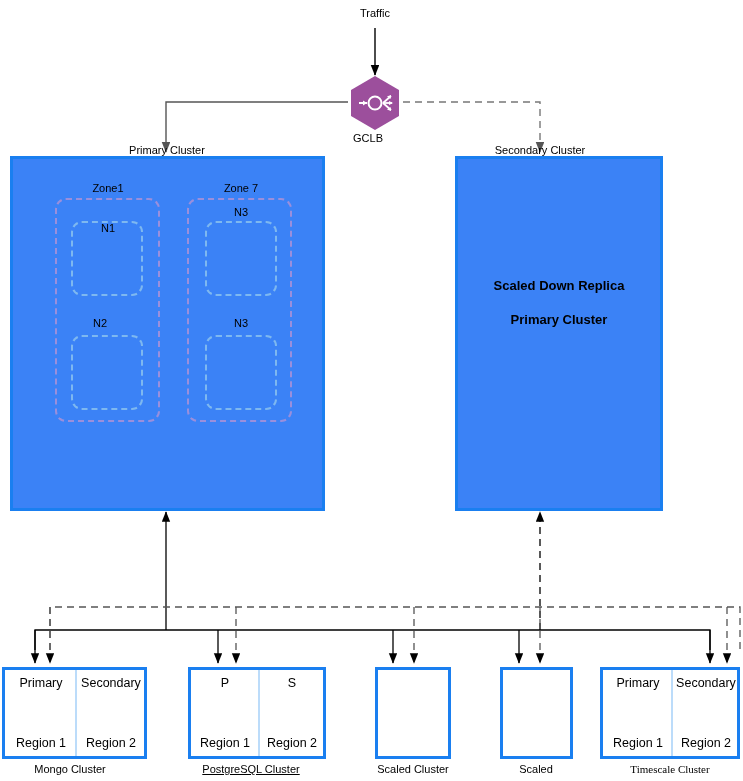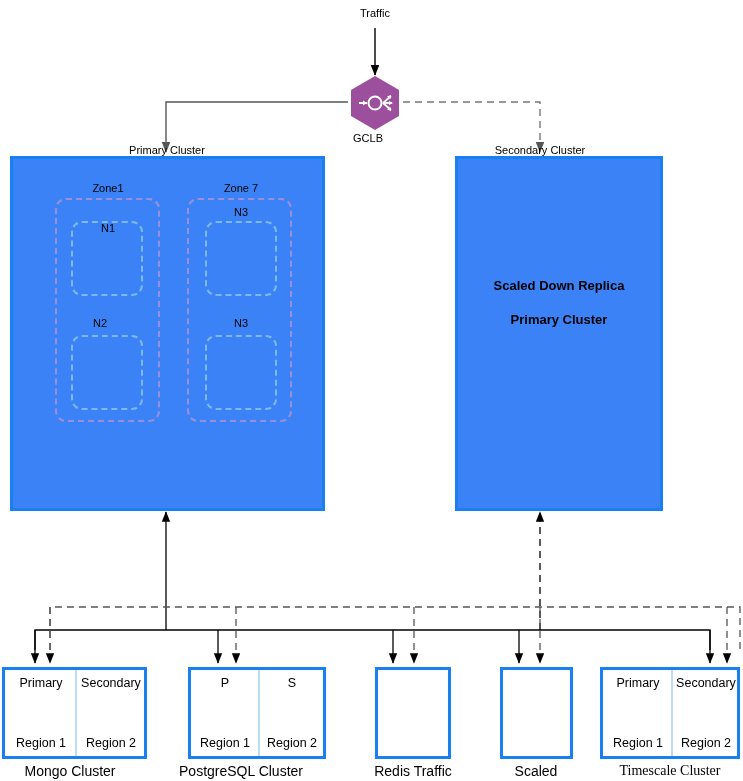--- a/index.html
+++ b/index.html
@@ -15,21 +15,21 @@
   .failover-text{position:absolute;left:0;right:0;text-align:center;font-size:13px;font-weight:bold;line-height:17px;color:#000;}
 
   
   .zone-box{position:absolute;border:2px dashed #9a8fdc;border-radius:11px;box-sizing:border-box;background:transparent;}
   .node-box{position:absolute;border:2px dashed #7eb8f0;border-radius:11px;box-sizing:border-box;background:transparent;}
 
   
   .db-box{position:absolute;border:3px solid #1a7ff0;background:#fff;box-sizing:border-box;}
   .db-split{position:absolute;top:0;bottom:0;width:2px;background:#bcdcfa;}
   .db-cell-label{position:absolute;font-size:12.5px;text-align:center;white-space:nowrap;}
-  .db-caption{position:absolute;font-size:14px;text-align:left;transform:translateX(-50%);white-space:nowrap;}
+  .db-caption{position:absolute;font-size:11px;text-align:left;transform:translateX(-50%);white-space:nowrap;}
 </style>
 </head>
 <body>
 
 <div class="stage">
 
   <svg class="svg-layer" viewBox="0 0 743 781">
     <defs>
       <marker id="ah" markerWidth="9" markerHeight="9" refX="7.5" refY="3.2" orient="auto">
         <path d="M0,0 L8,3.2 L0,6.4 z" fill="#000"></path>
@@ -269,24 +269,24 @@
   </div>
   <div class="db-caption" style="left:70px;top:763px;">Mongo Cluster</div>
 
   <div class="db-box" style="left:188px;top:667px;width:138px;height:92px;">
     <div class="db-split" style="left:67px;"></div>
     <div class="db-cell-label" style="left:0;top:6px;width:68px;">P</div>
     <div class="db-cell-label" style="left:67px;top:6px;width:68px;">S</div>
     <div class="db-cell-label" style="left:0;top:66px;width:68px;">Region 1</div>
     <div class="db-cell-label" style="left:67px;top:66px;width:68px;">Region 2</div>
   </div>
-  <div class="db-caption" style="left:241px;top:763px;">PostgreSQL Cluster</div>
+  <div class="db-caption" style="left:251px;top:763px;text-decoration:underline;">PostgreSQL Cluster</div>
 
   <div class="db-box" style="left:375px;top:667px;width:76px;height:92px;"></div>
-  <div class="db-caption" style="left:413px;top:763px;">Redis Traffic</div>
+  <div class="db-caption" style="left:413px;top:763px;">Scaled Cluster</div>
 
   <div class="db-box" style="left:500px;top:667px;width:73px;height:92px;"></div>
   <div class="db-caption" style="left:536px;top:763px;">Scaled</div>
 
   <div class="db-box" style="left:600px;top:667px;width:140px;height:92px;">
     <div class="db-split" style="left:68px;"></div>
     <div class="db-cell-label" style="left:0;top:6px;width:70px;">Primary</div>
     <div class="db-cell-label" style="left:68px;top:6px;width:70px;">Secondary</div>
     <div class="db-cell-label" style="left:0;top:66px;width:70px;">Region 1</div>
     <div class="db-cell-label" style="left:68px;top:66px;width:70px;">Region 2</div>

